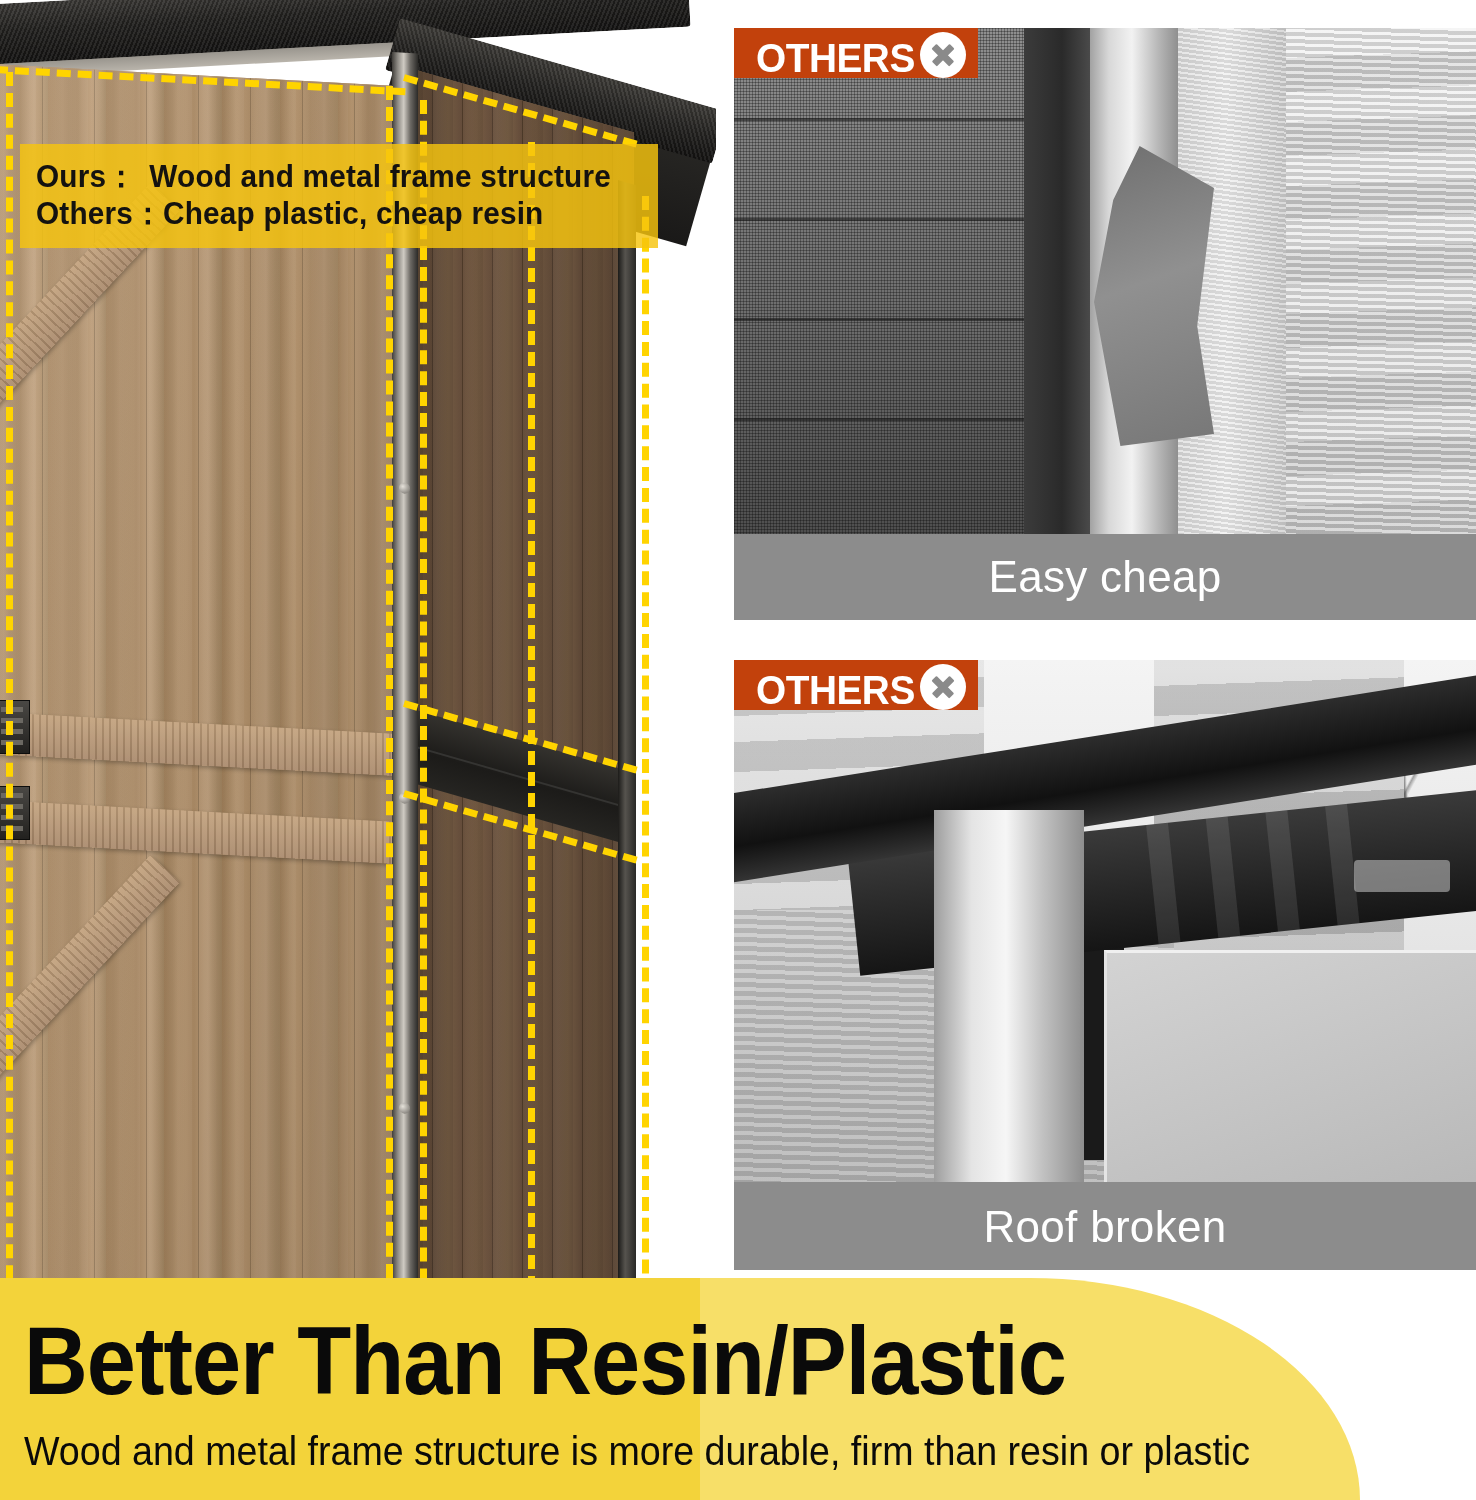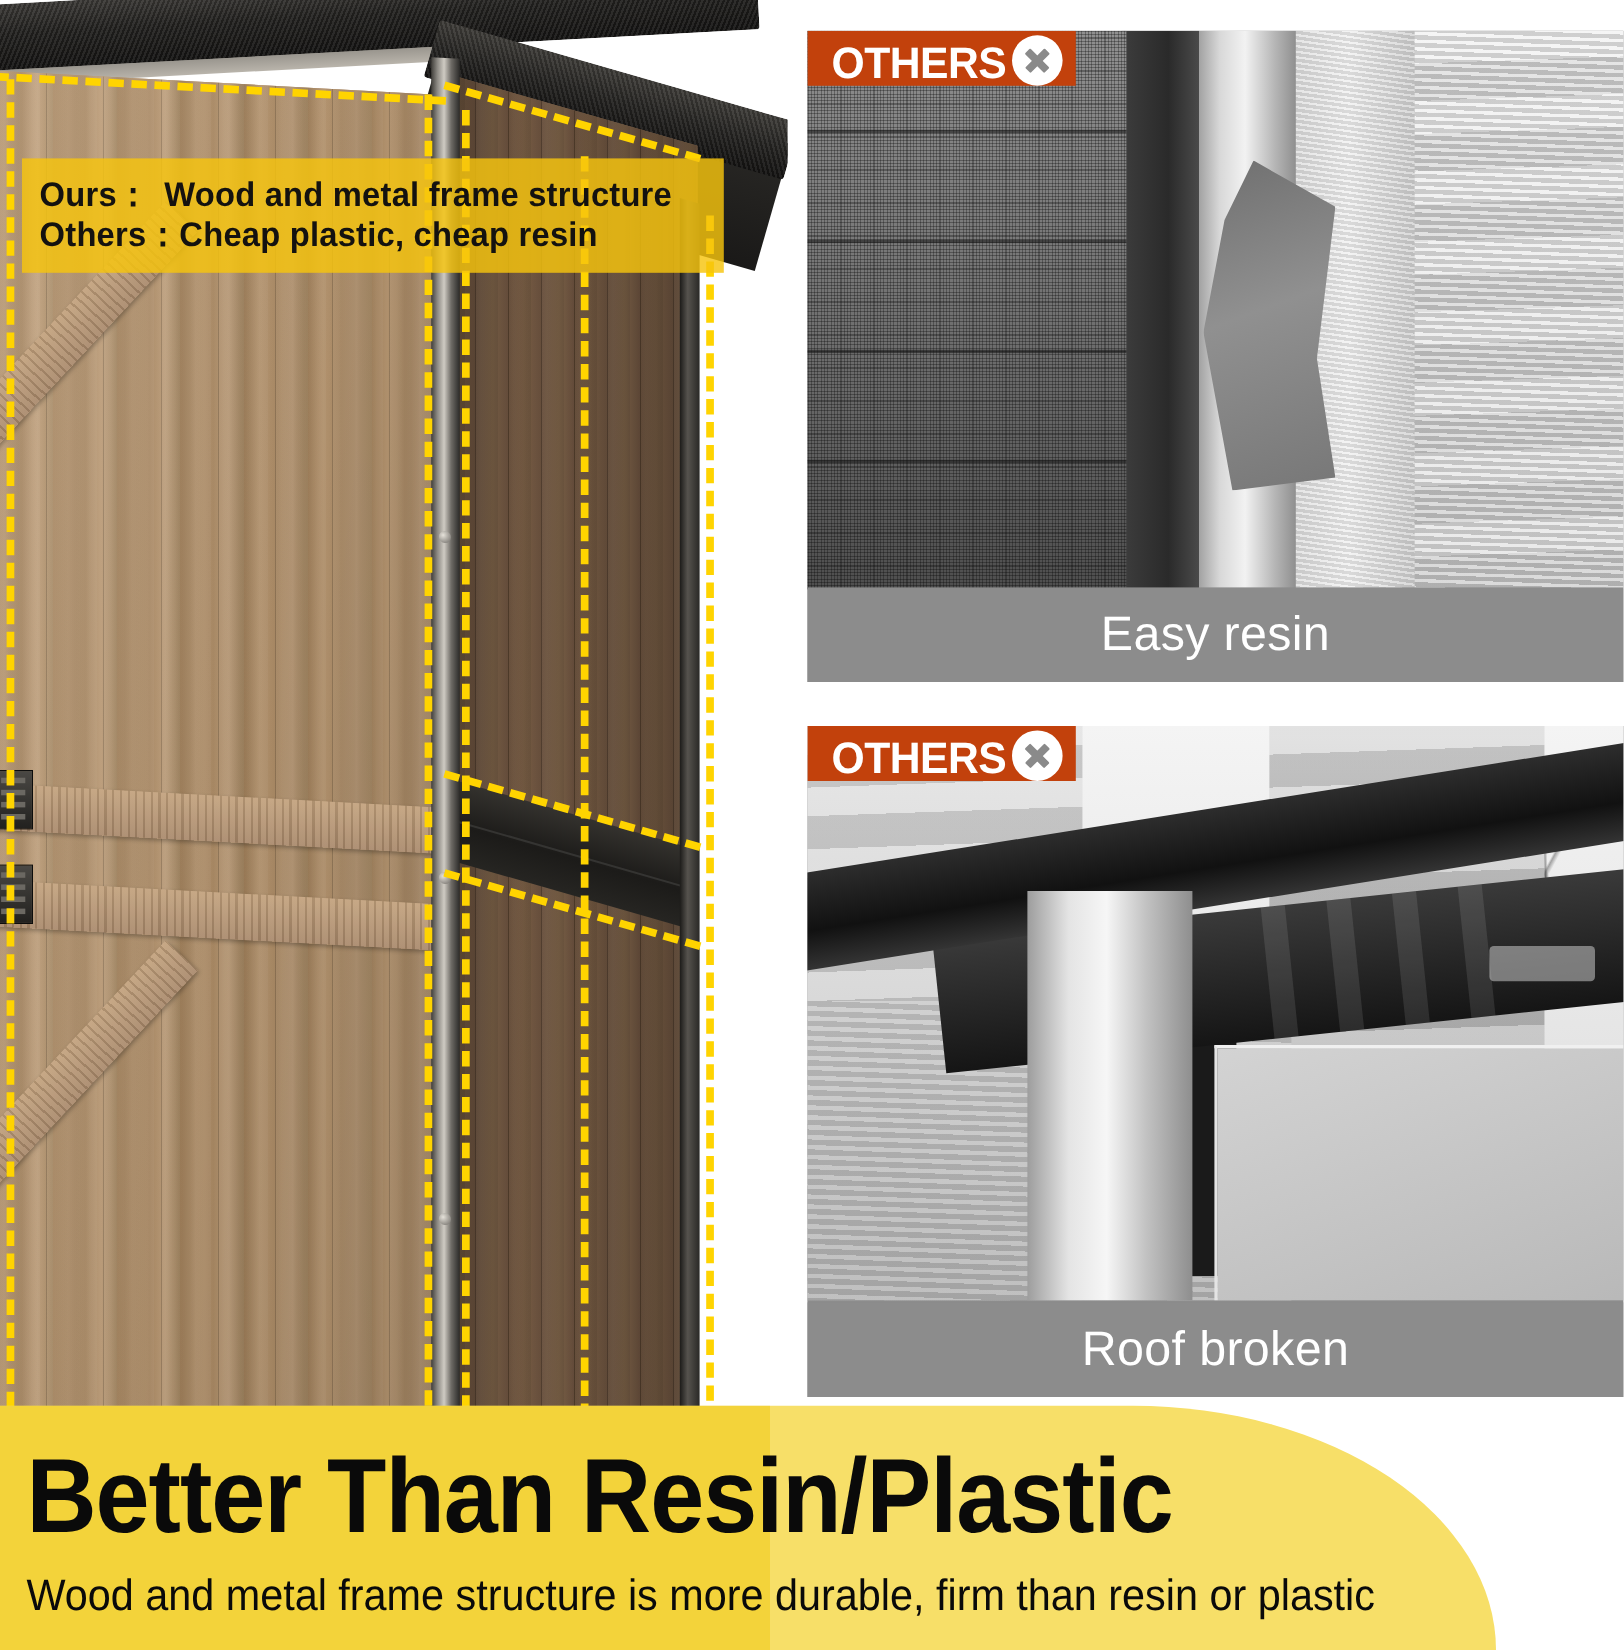--- a/index.html
+++ b/index.html
@@ -334,21 +334,21 @@
       </div>
       <div class="pa-tear"></div>
     </div>
 
     <div class="badge">
       <span class="badge-text">OTHERS</span>
       <span class="badge-x"></span>
     </div>
 
     <div class="caption">
-      <span class="caption-text">Easy resin</span>
+      <span class="caption-text">Easy cheap</span>
     </div>
   </div>
 
   <div class="panel panel-b">
     <div class="photo photo-b">
       <div class="pb-sky"></div>
       <div class="pb-tree"></div>
       <div class="pb-house"></div>
       <div class="pb-house2"></div>
       <div class="pb-shedwall"></div>

